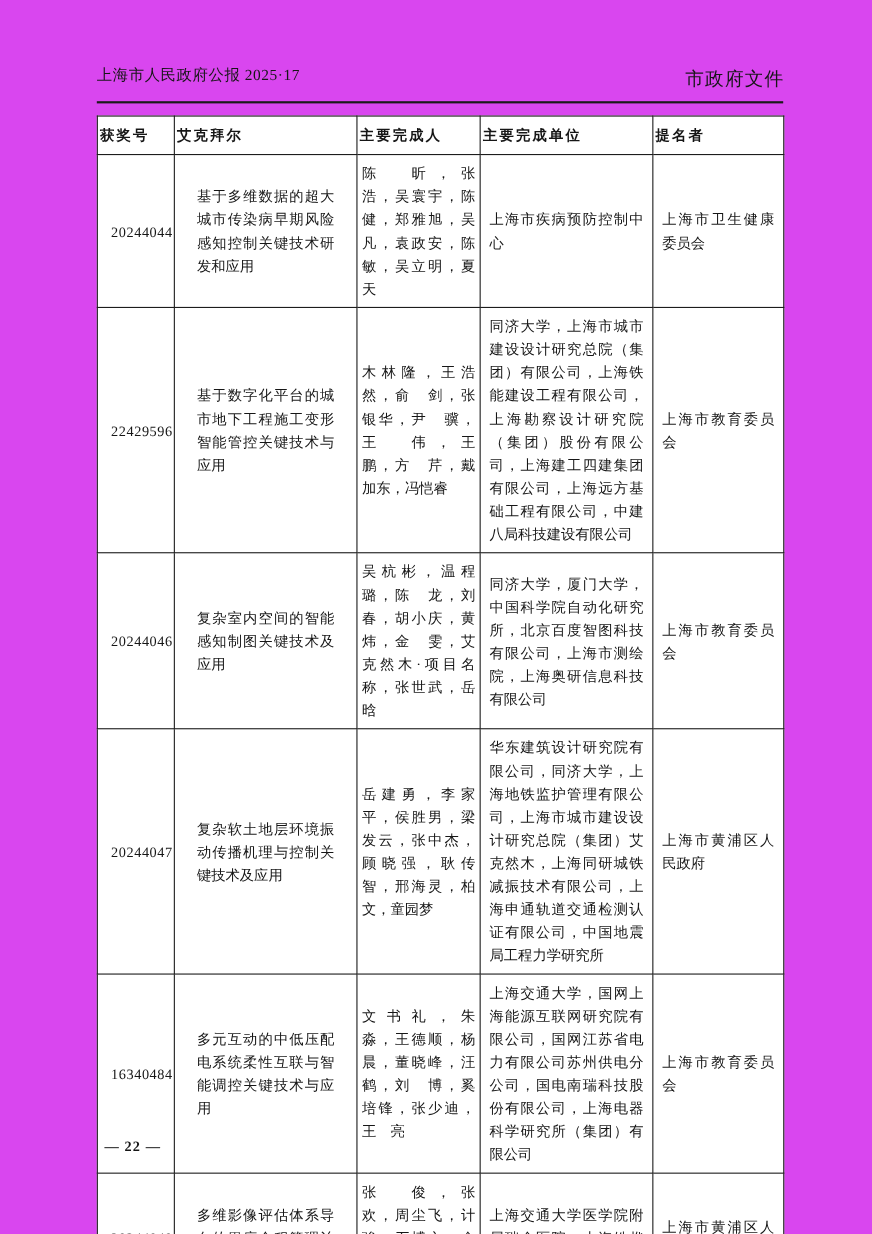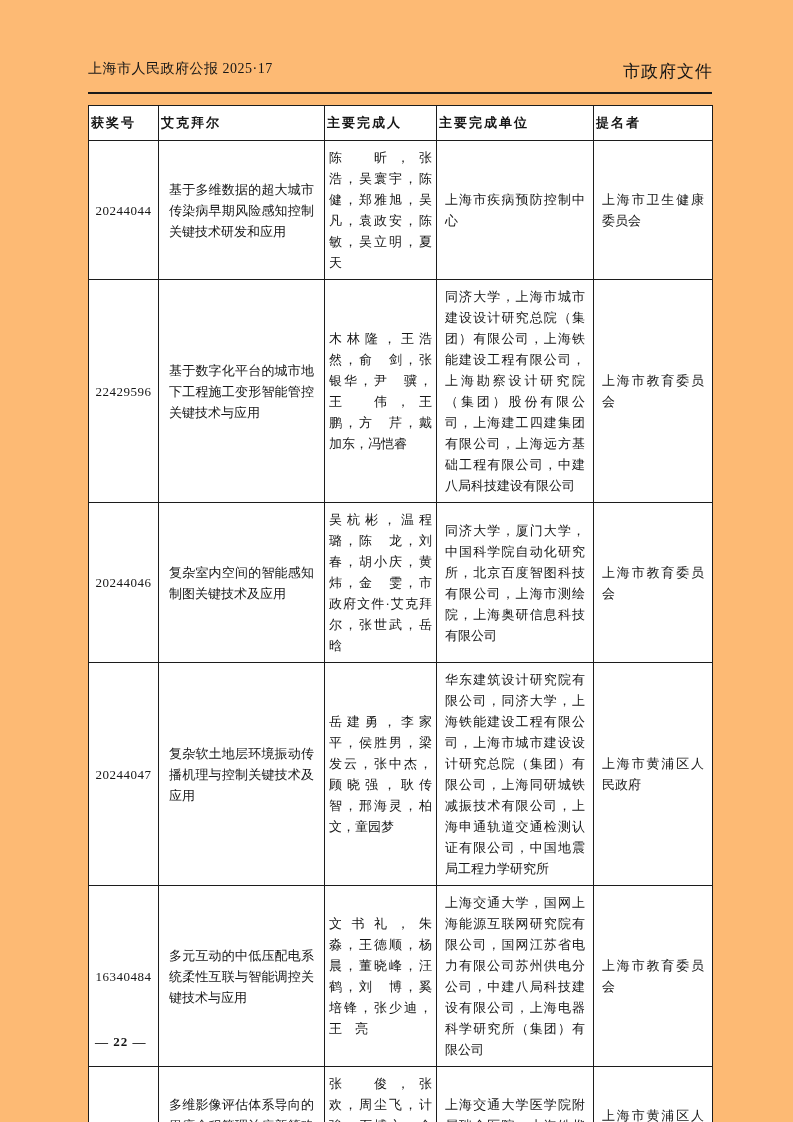--- a/index.html
+++ b/index.html
@@ -1,19 +1,19 @@
 <!DOCTYPE html>
 <html><head>
 <meta charset="utf-8">
 <style>
   html,body{margin:0;padding:0;background:#e9e9e9;}
   .page{
     position:relative;
     width:793px;height:1122px;
-    background:#fdba74;
+    background:#d946ef;
     font-family:"Liberation Serif", serif;
     color:#161616;
     overflow:hidden;
     margin:0 auto;
   }
   
   .hdr-left{
     position:absolute;left:88px;top:60px;
     font-size:14px;letter-spacing:.5px;white-space:nowrap;
   }
@@ -40,24 +40,24 @@
     font-weight:700;font-size:13px;
     height:30px;letter-spacing:2px;
     text-align:left;padding:2px;
     white-space:nowrap;
   }
   .awards td{
     font-size:13px;line-height:21px;
     vertical-align:middle;
   }
   td.num{
-    text-align:center;font-size:13px;letter-spacing:.5px;
+    text-align:right;font-size:13px;letter-spacing:.5px;
     font-family:"Liberation Serif", serif;
   }
-  td.proj{text-align:justify;padding:6px 10px;}
+  td.proj{text-align:justify;padding:6px 20px;}
   td.pers{text-align:justify;padding:6px 4px;margin-left:21px;}
   td.unit{text-align:justify;padding:6px 8px;margin-left:44px;}
   td.nom {text-align:justify;padding:6px 8px;vertical-align:middle;}
   
   tbody tr:nth-child(1){height:102px;}
   tbody tr:nth-child(2){height:190px;}
   tbody tr:nth-child(3){height:133px;}
   tbody tr:nth-child(4){height:189px;}
   tbody tr:nth-child(5){height:156px;}
   tbody tr:nth-child(6){height:107px;}
@@ -104,36 +104,36 @@
       <tr>
         <td class="num">22429596</td>
         <td class="proj">基于数字化平台的城市地下工程施工变形智能管控关键技术与应用</td>
         <td class="pers">木林隆，王浩然，俞　剑，张银华，尹　骥，王　伟，王　鹏，方　芹，戴加东，冯恺睿</td>
         <td class="unit">同济大学，上海市城市建设设计研究总院（集团）有限公司，上海铁能建设工程有限公司，上海勘察设计研究院（集团）股份有限公司，上海建工四建集团有限公司，上海远方基础工程有限公司，中建八局科技建设有限公司</td>
         <td class="nom">上海市教育委员会</td>
       </tr>
       <tr>
         <td class="num">20244046</td>
         <td class="proj">复杂室内空间的智能感知制图关键技术及应用</td>
-        <td class="pers">吴杭彬，温程璐，陈　龙，刘　春，胡小庆，黄　炜，金　雯，市政府文件·艾克拜尔，张世武，岳　晗</td>
+        <td class="pers">吴杭彬，温程璐，陈　龙，刘　春，胡小庆，黄　炜，金　雯，艾克然木·项目名称，张世武，岳　晗</td>
         <td class="unit">同济大学，厦门大学，中国科学院自动化研究所，北京百度智图科技有限公司，上海市测绘院，上海奥研信息科技有限公司</td>
         <td class="nom">上海市教育委员会</td>
       </tr>
       <tr>
         <td class="num">20244047</td>
         <td class="proj">复杂软土地层环境振动传播机理与控制关键技术及应用</td>
         <td class="pers">岳建勇，李家平，侯胜男，梁发云，张中杰，顾晓强，耿传智，邢海灵，柏　文，童园梦</td>
-        <td class="unit">华东建筑设计研究院有限公司，同济大学，上海铁能建设工程有限公司，上海市城市建设设计研究总院（集团）有限公司，上海同研城铁减振技术有限公司，上海申通轨道交通检测认证有限公司，中国地震局工程力学研究所</td>
+        <td class="unit">华东建筑设计研究院有限公司，同济大学，上海地铁监护管理有限公司，上海市城市建设设计研究总院（集团）艾克然木，上海同研城铁减振技术有限公司，上海申通轨道交通检测认证有限公司，中国地震局工程力学研究所</td>
         <td class="nom">上海市黄浦区人民政府</td>
       </tr>
       <tr>
         <td class="num">16340484</td>
         <td class="proj">多元互动的中低压配电系统柔性互联与智能调控关键技术与应用</td>
         <td class="pers">文书礼，朱　淼，王德顺，杨　晨，董晓峰，汪　鹤，刘　博，奚培锋，张少迪，王　亮</td>
-        <td class="unit">上海交通大学，国网上海能源互联网研究院有限公司，国网江苏省电力有限公司苏州供电分公司，中建八局科技建设有限公司，上海电器科学研究所（集团）有限公司</td>
+        <td class="unit">上海交通大学，国网上海能源互联网研究院有限公司，国网江苏省电力有限公司苏州供电分公司，国电南瑞科技股份有限公司，上海电器科学研究所（集团）有限公司</td>
         <td class="nom">上海市教育委员会</td>
       </tr>
       <tr>
         <td class="num">20244049</td>
         <td class="proj">多维影像评估体系导向的胃癌全程管理治疗新策略及临床推广</td>
         <td class="pers">张　俊，张　欢，周尘飞，计　骏，石博文，金洋冰，王　超，朱正纲，冯建兴</td>
         <td class="unit">上海交通大学医学院附属瑞金医院，上海皓桦科技股份有限公司</td>
         <td class="nom">上海市黄浦区人民政府</td>
       </tr>
     </tbody>

